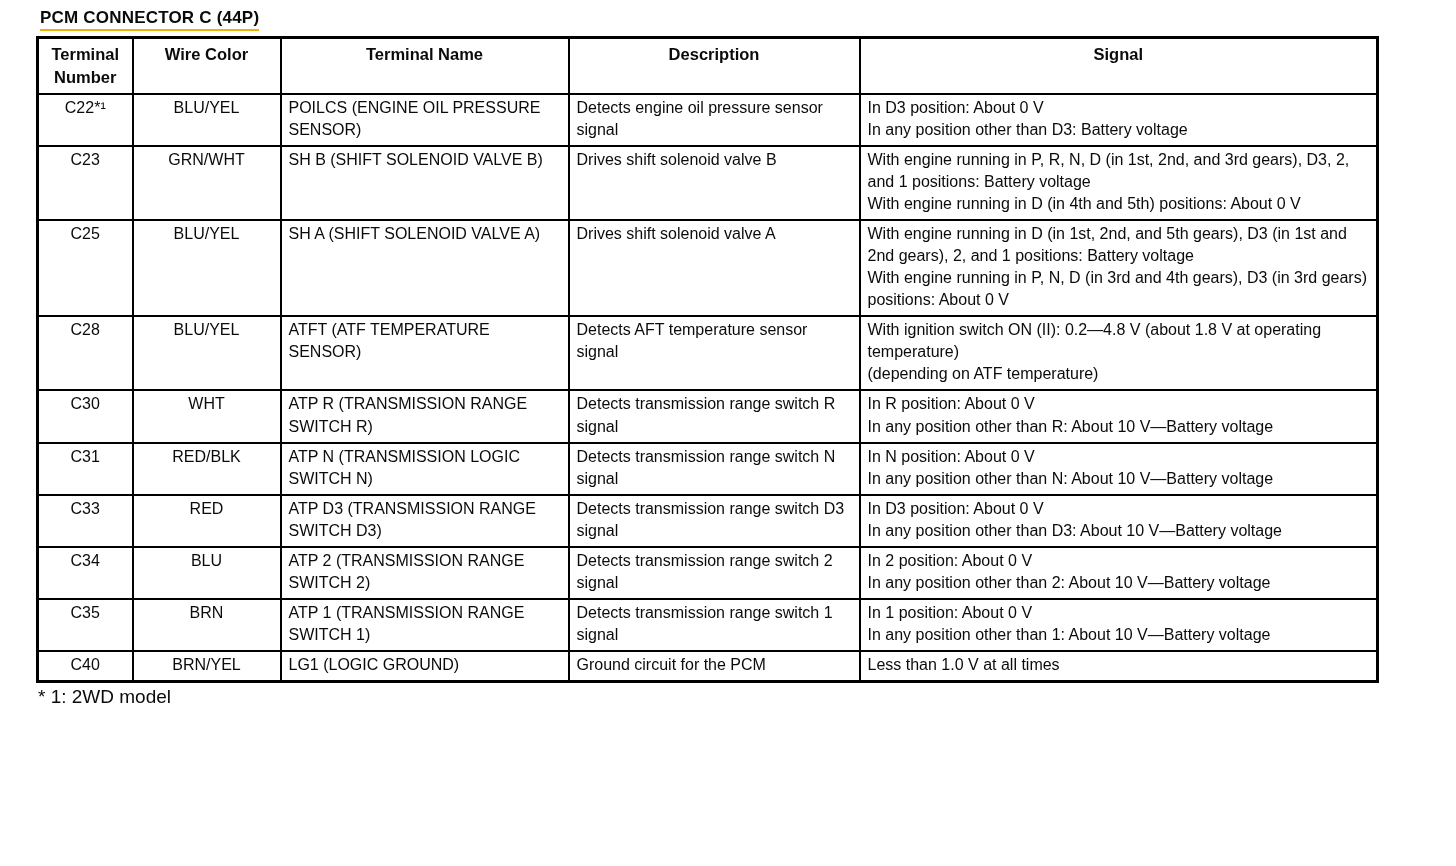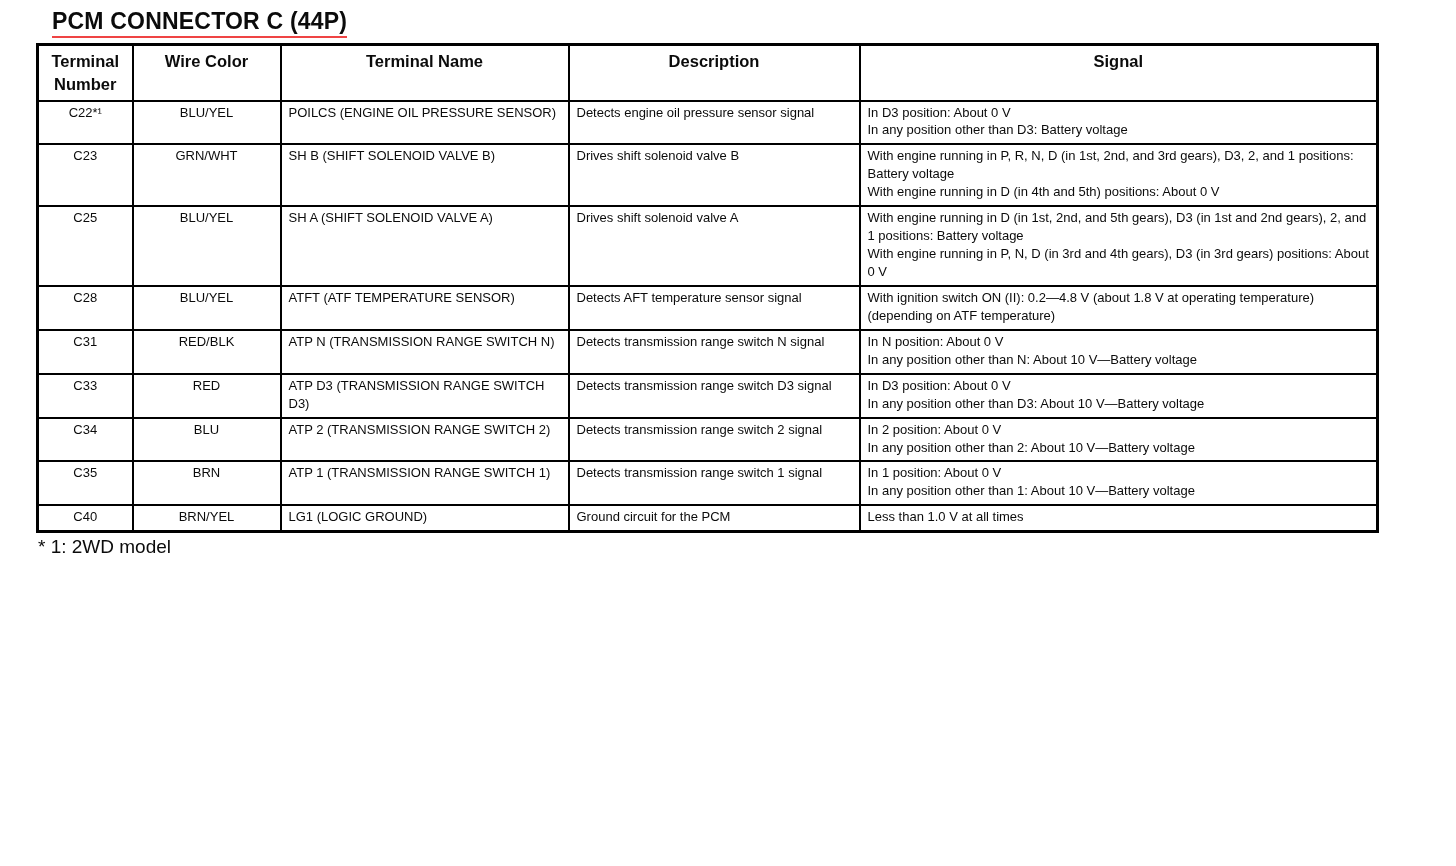--- a/index.html
+++ b/index.html
@@ -12,39 +12,39 @@
   .page {
     width: 1456px;
     height: 866px;
     box-sizing: border-box;
     padding: 8px 30px 0 36px;
     background: #ffffff;
     overflow: hidden;
   }
   .doc-title {
     display: inline-block;
-    font-size: 23px;
+    font-size: 17px;
     font-weight: bold;
     letter-spacing: 0.2px;
-    border-bottom: 2px solid #ef4444;
+    border-bottom: 2px solid #eab308;
     padding-bottom: 1px;
-    margin: 0 0 5px 16px;
+    margin: 0 0 5px 4px;
     white-space: pre-line;
   }
   table.spec-table {
     border-collapse: collapse;
     width: 1340px;
     table-layout: fixed;
     border: 3px solid #000;
   }
   .spec-table th, .spec-table td {
     border: 2px solid #000;
     vertical-align: top;
     padding: 2px 7px 4px 7px;
-    font-size: 13px;
+    font-size: 16px;
     line-height: 1.38;
     white-space: pre-line;
     overflow: hidden;
   }
   .spec-table th {
     text-align: center;
     font-weight: bold;
     font-size: 16.5px;
     padding-top: 4px;
     padding-bottom: 4px;
@@ -114,23 +114,31 @@
       </tr>
       <tr>
         <td class="center">C28</td>
         <td class="center">BLU/YEL</td>
         <td>ATFT (ATF TEMPERATURE SENSOR)</td>
         <td>Detects AFT temperature sensor signal</td>
         <td>With ignition switch ON (II): 0.2—4.8 V (about 1.8 V at operating temperature)
 (depending on ATF temperature)</td>
       </tr>
       <tr>
+        <td class="center">C30</td>
+        <td class="center">WHT</td>
+        <td>ATP R (TRANSMISSION RANGE SWITCH R)</td>
+        <td>Detects transmission range switch R signal</td>
+        <td>In R position: About 0 V
+In any position other than R: About 10 V—Battery voltage</td>
+      </tr>
+      <tr>
         <td class="center">C31</td>
         <td class="center">RED/BLK</td>
-        <td>ATP N (TRANSMISSION RANGE SWITCH N)</td>
+        <td>ATP N (TRANSMISSION LOGIC SWITCH N)</td>
         <td>Detects transmission range switch N signal</td>
         <td>In N position: About 0 V
 In any position other than N: About 10 V—Battery voltage</td>
       </tr>
       <tr>
         <td class="center">C33</td>
         <td class="center">RED</td>
         <td>ATP D3 (TRANSMISSION RANGE SWITCH D3)</td>
         <td>Detects transmission range switch D3 signal</td>
         <td>In D3 position: About 0 V

